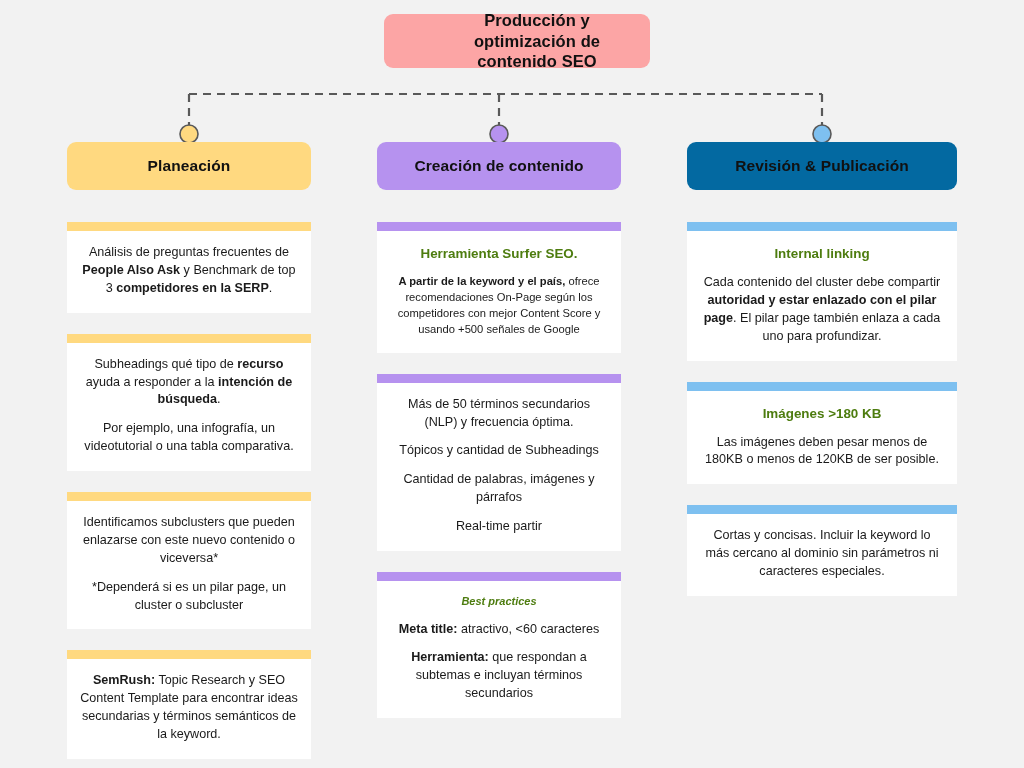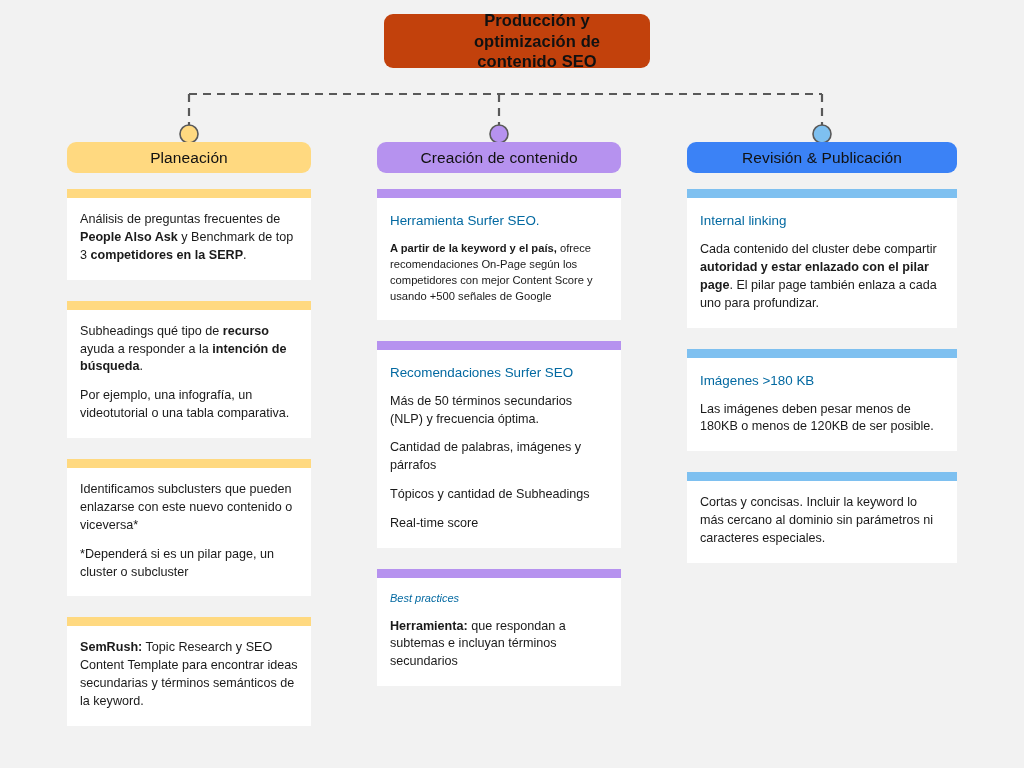--- a/index.html
+++ b/index.html
@@ -63,74 +63,75 @@
     gap: 66px;
   }
   .column {
     width: 244px;
     display: flex;
     flex-direction: column;
   }
   .column.wide { width: 270px; }
 
   .col-header {
-    height: 31px;
+    height: 48px;
     border-radius: 9px;
     display: flex;
     align-items: center;
     justify-content: center;
     font-size: 15.5px;
-    font-weight: normal;
+    font-weight: bold;
     color: #111111;
     letter-spacing: .1px;
-    margin-bottom: 16px;
+    margin-bottom: 32px;
   }
 
   .card {
     background: #ffffff;
     margin-bottom: 21px;
     box-shadow: 0 0 0 0 rgba(0,0,0,0);
   }
   .card-bar {
     height: 9px;
     width: 100%;
   }
   .card-body {
     padding: 13px 13px 15px 13px;
+    text-align: center;
     font-size: 12.6px;
     line-height: 1.42;
     color: #1a1a1a;
   }
   .card-body.small {
     font-size: 11.2px;
     line-height: 1.42;
   }
   .card-title {
     display: block;
-    font-weight: normal;
+    font-weight: bold;
     font-size: 13.4px;
     margin-bottom: 11px;
-    color: #0369a1;
+    color: #4d7c0f;
   }
   .card-title.italic {
     font-style: italic;
     font-size: 11px;
   }
   .para {
     margin: 0 0 11px 0;
   }
   .para:last-child { margin-bottom: 0; }
   .para b { font-weight: bold; }
 </style>
 </head>
 <body style="background: rgb(242, 242, 242);">
 
 <div id="diagram-root">
 
-  <div class="title-pill" style="background: #c2410c; padding-left: 48px;">Producción y optimización de contenido SEO</div>
+  <div class="title-pill" style="background: #fca5a5; padding-left: 48px;">Producción y optimización de contenido SEO</div>
 
   <svg class="connector-layer" width="1024" height="768" viewBox="0 0 1024 768">
     <g id="connector-group" fill="none" stroke="#595959" stroke-width="2.2" stroke-dasharray="8,6" stroke-linecap="butt">
         <path d="M 189 94 L 822 94 M 189 94 L 189 136 M 499 94 L 499 136 M 822 94 L 822 136"></path>
       </g>
     <g id="connector-nodes">
         <circle cx="189" cy="134" r="9" fill="#ffd980" stroke="#595959" stroke-width="1.6"></circle>
         <circle cx="499" cy="134" r="9" fill="#b692ef" stroke="#595959" stroke-width="1.6"></circle>
         <circle cx="822" cy="134" r="9" fill="#7ec0f0" stroke="#595959" stroke-width="1.6"></circle>
       </g>
@@ -171,37 +172,37 @@
         <div class="card">
           <div class="card-bar" style="background: rgb(182, 146, 239);"></div>
           <div class="card-body small">
             <span class="card-title">Herramienta Surfer SEO.</span>
             <p class="para"><b>A partir de la keyword y el país,</b><span> ofrece recomendaciones On-Page según los competidores con mejor Content Score y usando +500 señales de Google</span></p>
           </div>
         </div>
         <div class="card">
           <div class="card-bar" style="background: rgb(182, 146, 239);"></div>
           <div class="card-body">
-            <span class="card-title">Recomendaciones Surfer SEO</span>
             <p class="para"><span>Más de 50 términos secundarios (NLP) y frecuencia óptima.</span></p>
+            <p class="para"><span>Tópicos y cantidad de Subheadings</span></p>
             <p class="para"><span>Cantidad de palabras, imágenes y párrafos</span></p>
-            <p class="para"><span>Tópicos y cantidad de Subheadings</span></p>
-            <p class="para"><span>Real-time score</span></p>
+            <p class="para"><span>Real-time partir</span></p>
           </div>
         </div>
         <div class="card">
           <div class="card-bar" style="background: rgb(182, 146, 239);"></div>
           <div class="card-body">
             <span class="card-title italic">Best practices</span>
+            <p class="para"><b>Meta title:</b><span> atractivo, &lt;60 caracteres</span></p>
             <p class="para"><b>Herramienta:</b><span> que respondan a subtemas e incluyan términos secundarios</span></p>
           </div>
         </div>
       </div>
       <div class="column wide">
-        <div class="col-header" style="background: #3b82f6; text-align: right;">Revisión &amp; Publicación</div>
+        <div class="col-header" style="background: #0369a1; text-align: right;">Revisión &amp; Publicación</div>
         <div class="card">
           <div class="card-bar" style="background: rgb(126, 192, 240);"></div>
           <div class="card-body">
             <span class="card-title">Internal linking</span>
             <p class="para"><span>Cada contenido del cluster debe compartir </span><b>autoridad y estar enlazado con el pilar page</b><span>. El pilar page también enlaza a cada uno para profundizar.</span></p>
           </div>
         </div>
         <div class="card">
           <div class="card-bar" style="background: rgb(126, 192, 240);"></div>
           <div class="card-body">

